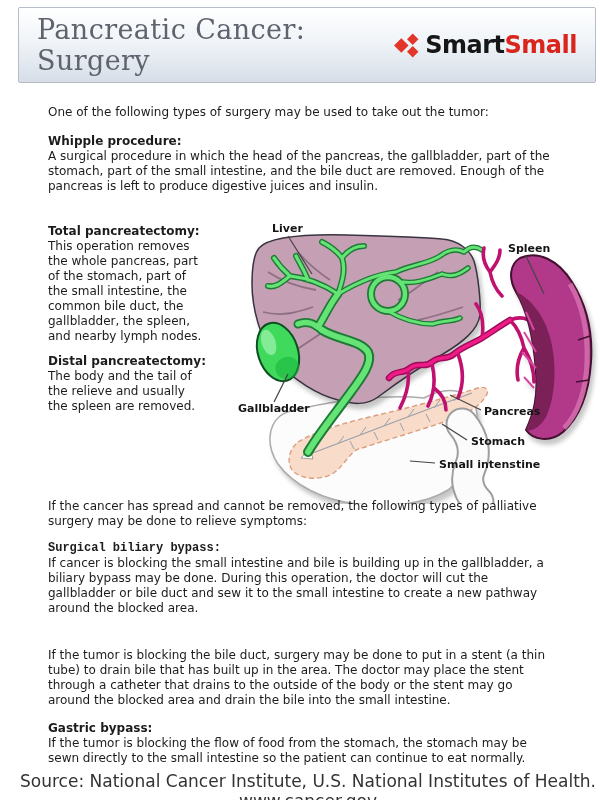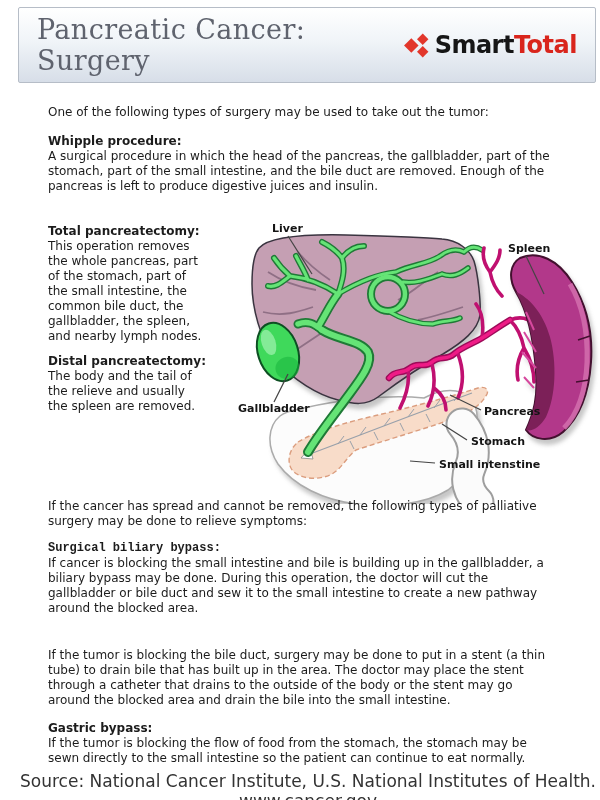--- a/index.html
+++ b/index.html
@@ -49,21 +49,21 @@
 <div class="page">
 
   <div class="header">
     <h1 class="title">Pancreatic Cancer: Surgery</h1>
     <div class="logo">
       <svg width="27" height="27" viewBox="0 0 26 26">
         <polygon points="1,13 8,6 15,13 8,20" fill="#e2362b"></polygon>
         <polygon points="13.5,7 19,1.5 24.5,7 19,12.5" fill="#e2362b"></polygon>
         <polygon points="13.5,19 19,13.5 24.5,19 19,24.5" fill="#e2362b"></polygon>
       </svg>
-      <span class="logo-text"><span class="logo-smart">Smart</span><span class="logo-draw">Total</span></span>
+      <span class="logo-text"><span class="logo-smart">Smart</span><span class="logo-draw">Small</span></span>
     </div>
   </div>
 
   <div class="tb intro">One of the following types of surgery may be used to take out the tumor:</div>
 
   <div class="tb hd whipple-h">Whipple procedure:</div>
   <div class="tb whipple-b">A surgical procedure in which the head of the pancreas, the gallbladder, part of the
 stomach, part of the small intestine, and the bile duct are removed. Enough of the
 pancreas is left to produce digestive juices and insulin.</div>
 

